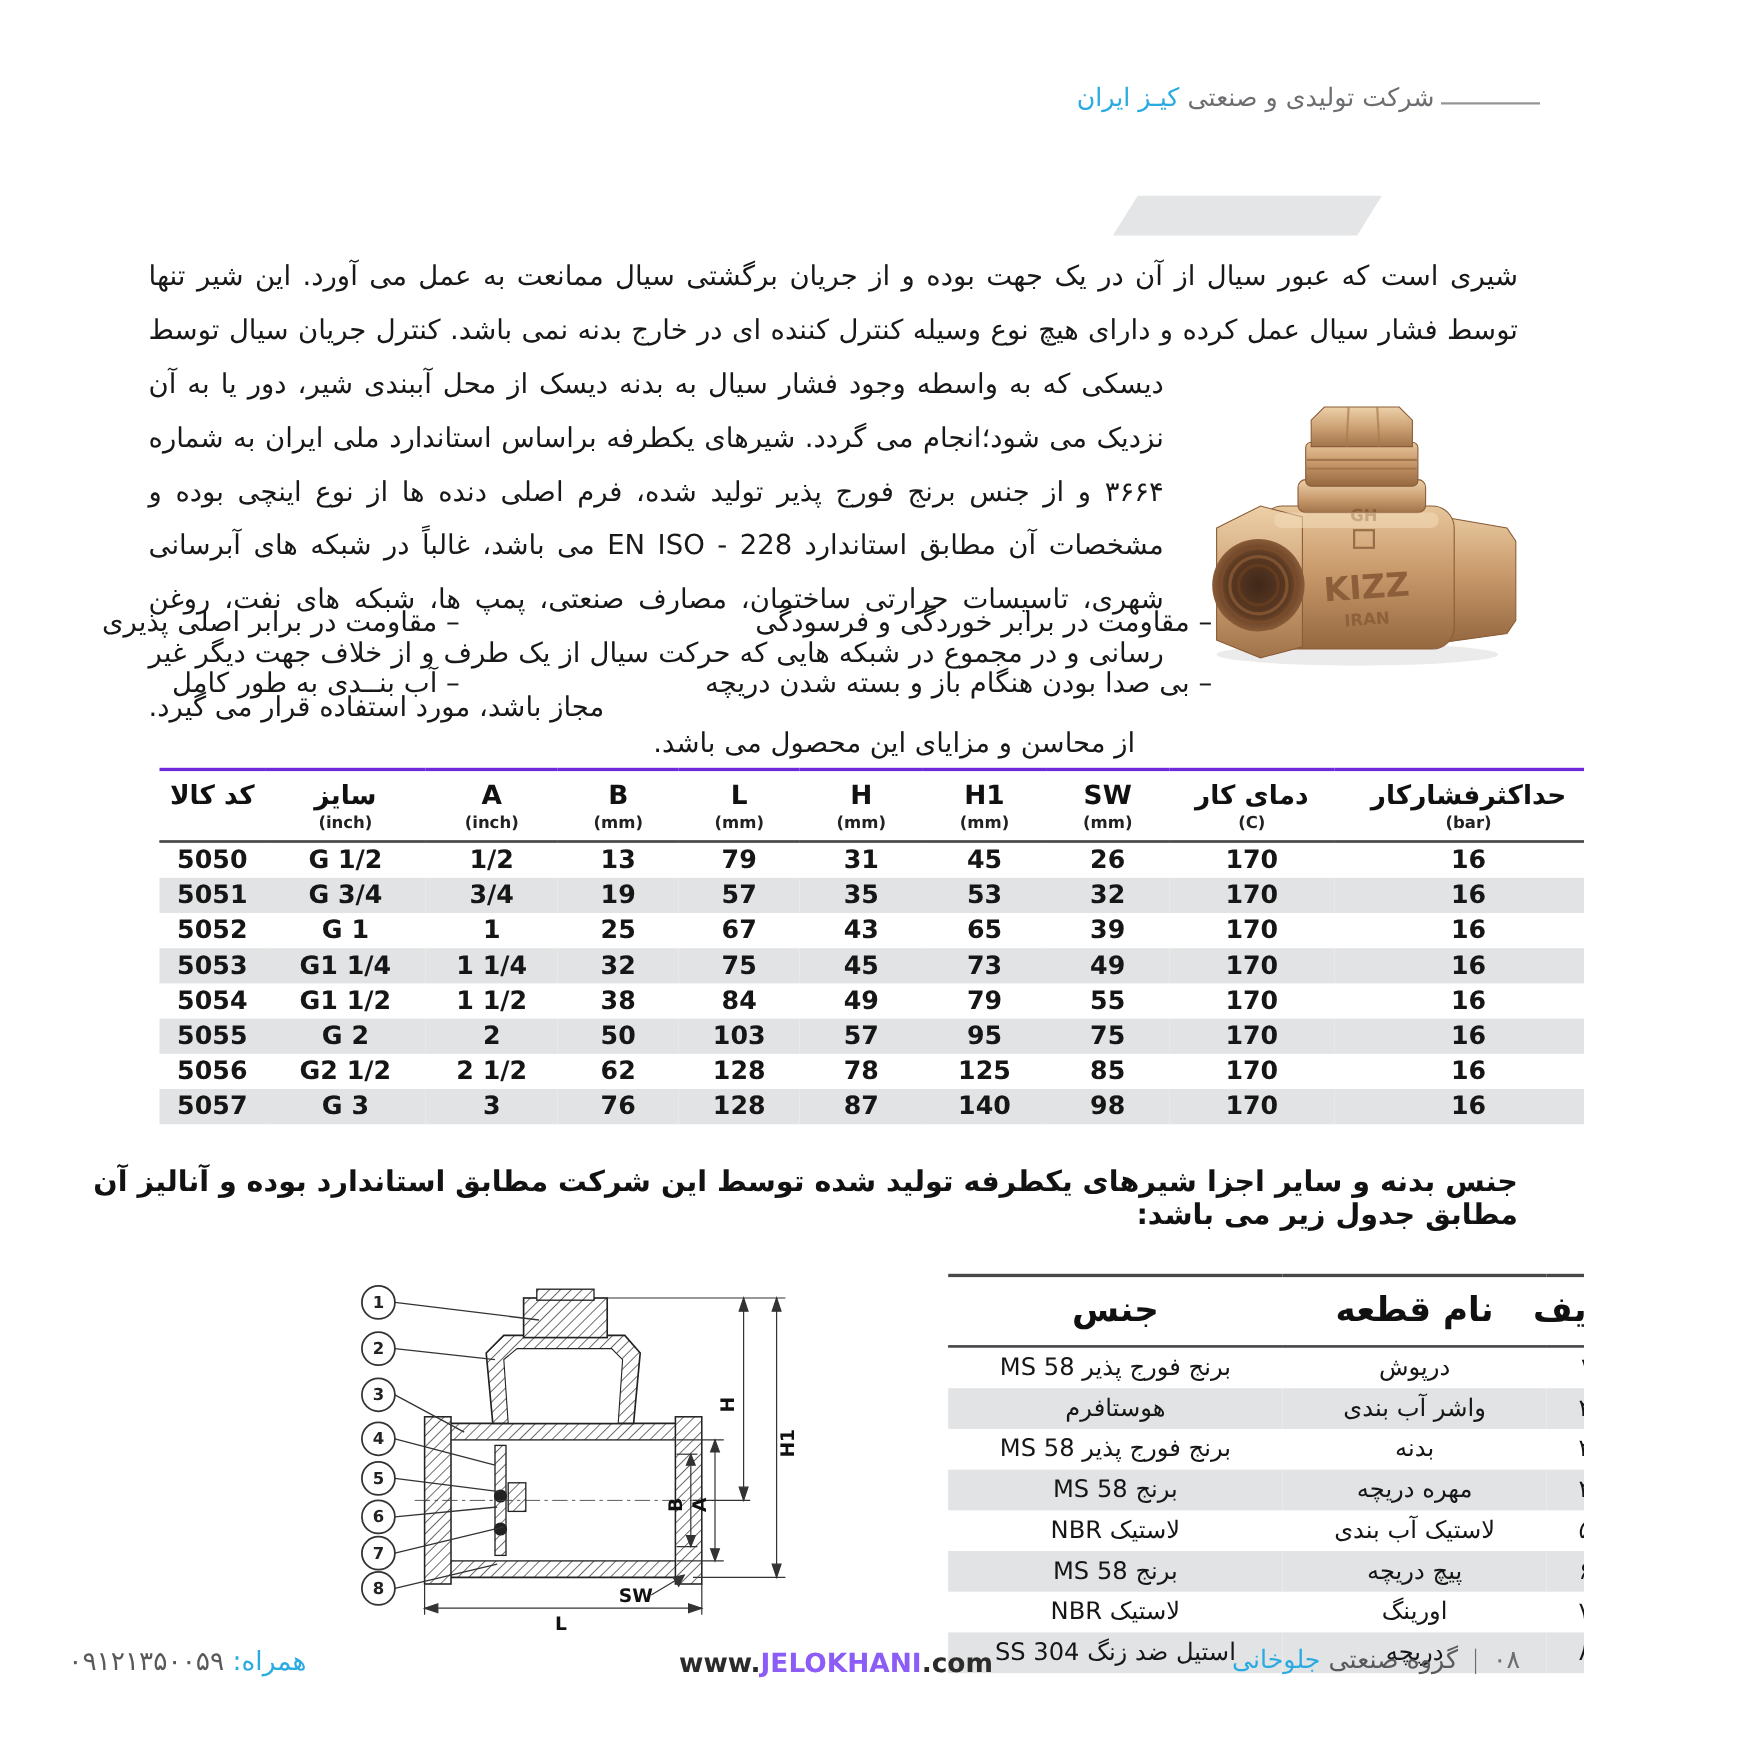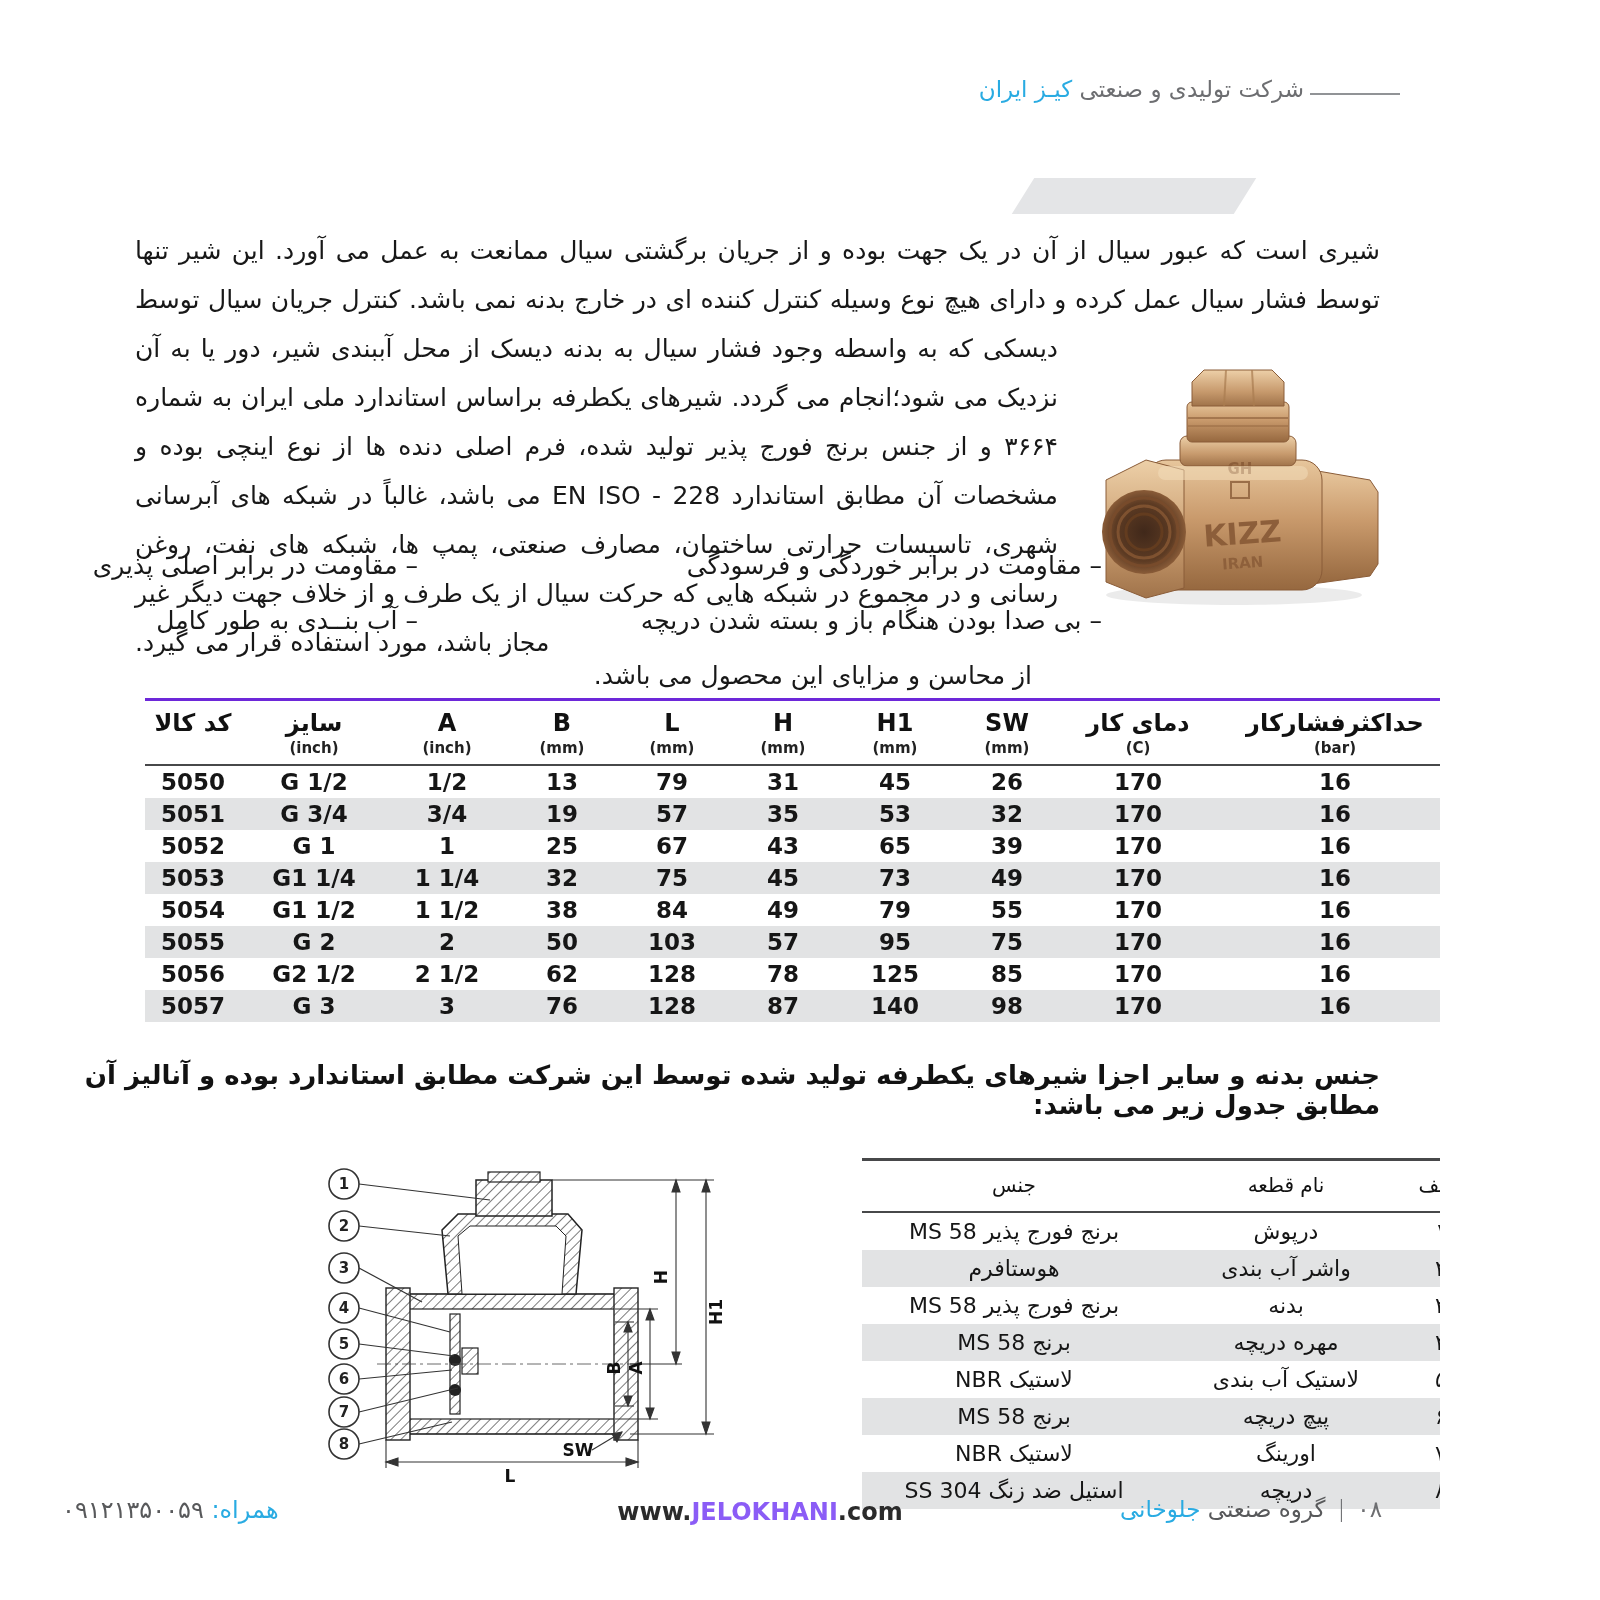--- a/index.html
+++ b/index.html
@@ -35,21 +35,21 @@
   #dims-table .th-unit{font-size:15px;font-weight:bold;color:#222;line-height:20px;min-height:20px;}
   #dims-table tbody td{font-size:23px;font-weight:bold;color:#161616;text-align:center;height:32px;padding:0;}
   #dims-table tbody tr:nth-child(even){background:#e2e3e4;}
 
   
   .materials-heading{position:absolute;top:1060px;left:60px;right:60px;direction:rtl;text-align:right;font-size:26px;font-weight:bold;color:#121212;}
 
   
   .mat-wrap{position:absolute;top:1158px;left:862px;}
   #mat-table{border-collapse:collapse;width:614px;table-layout:fixed;direction:rtl;}
-  #mat-table thead th{border-top:3px solid #47484a;border-bottom:2px solid #47484a;font-size:20px;font-weight:normal;color:#111;padding:12px 0 14px;text-align:center;}
+  #mat-table thead th{border-top:3px solid #47484a;border-bottom:2px solid #47484a;font-size:31px;font-weight:bold;color:#111;padding:12px 0 14px;text-align:center;}
   #mat-table tbody td{font-size:22px;color:#161616;text-align:center;height:37px;padding:0;}
   #mat-table tbody tr:nth-child(even){background:#e2e3e4;}
 
   
   .diagram{position:absolute;top:1132px;left:282px;width:484px;height:352px;}
 
   
   .footer-right{position:absolute;top:1496px;right:58px;direction:rtl;font-size:23px;color:#58595b;white-space:nowrap;}
   .footer-right .page-no{color:#6d6e71;letter-spacing:3px;}
   .footer-right .bar{color:#6d6e71;padding:0 12px;font-weight:200;}

